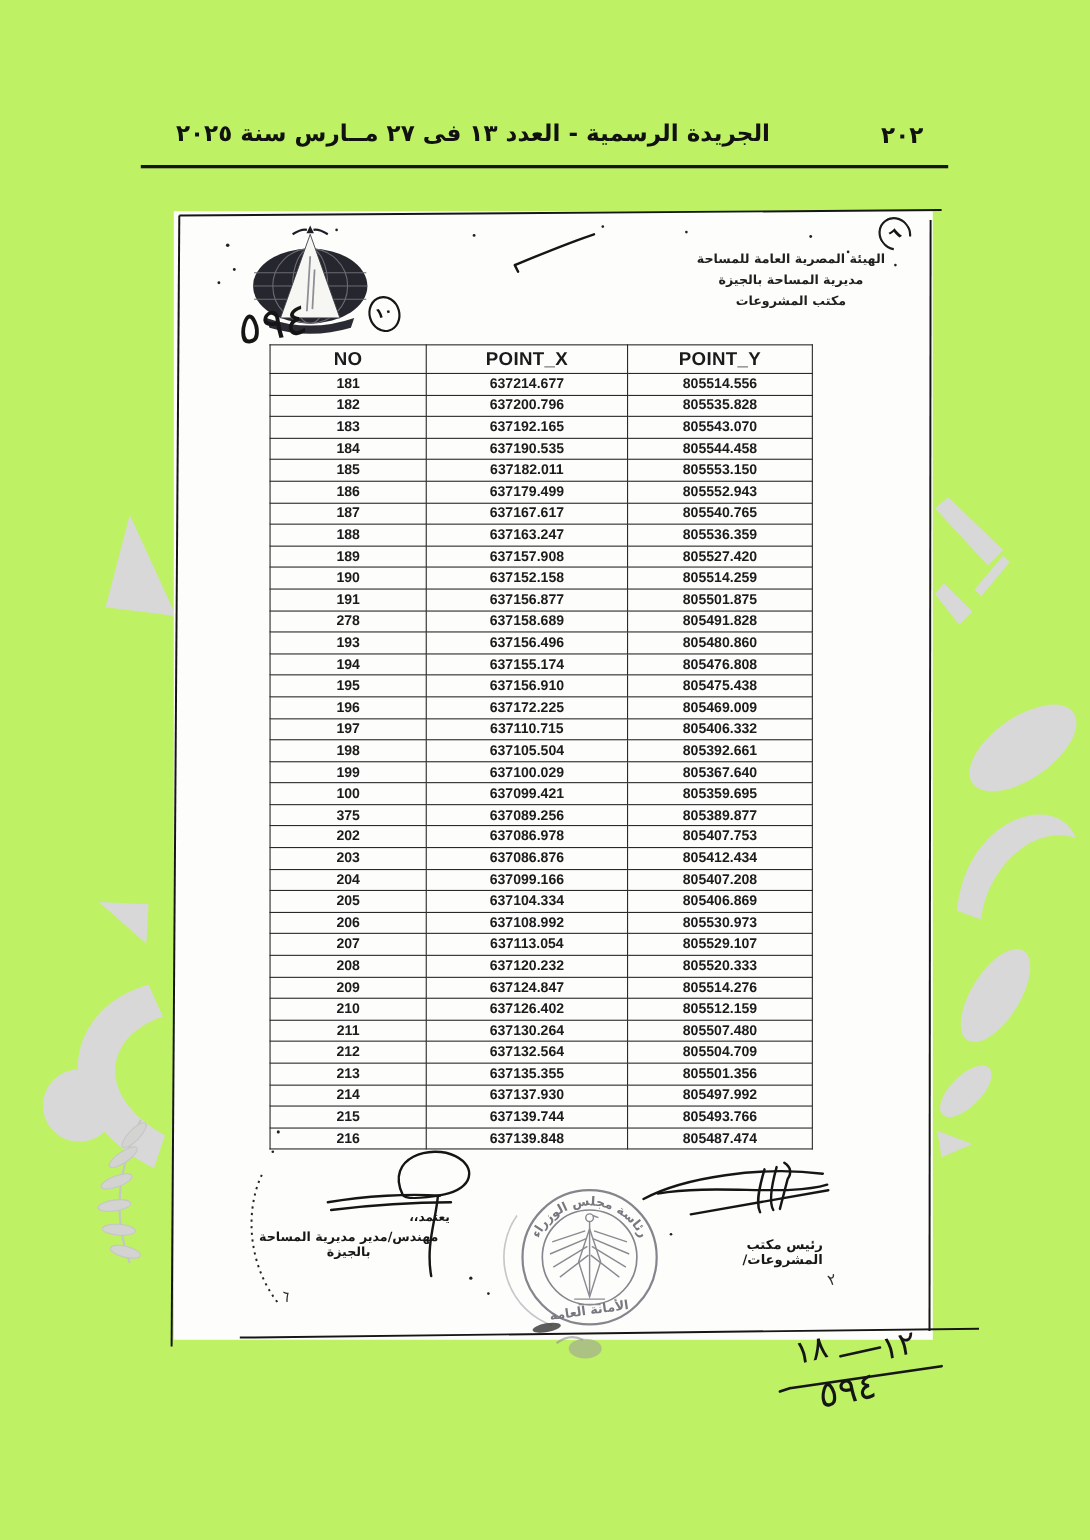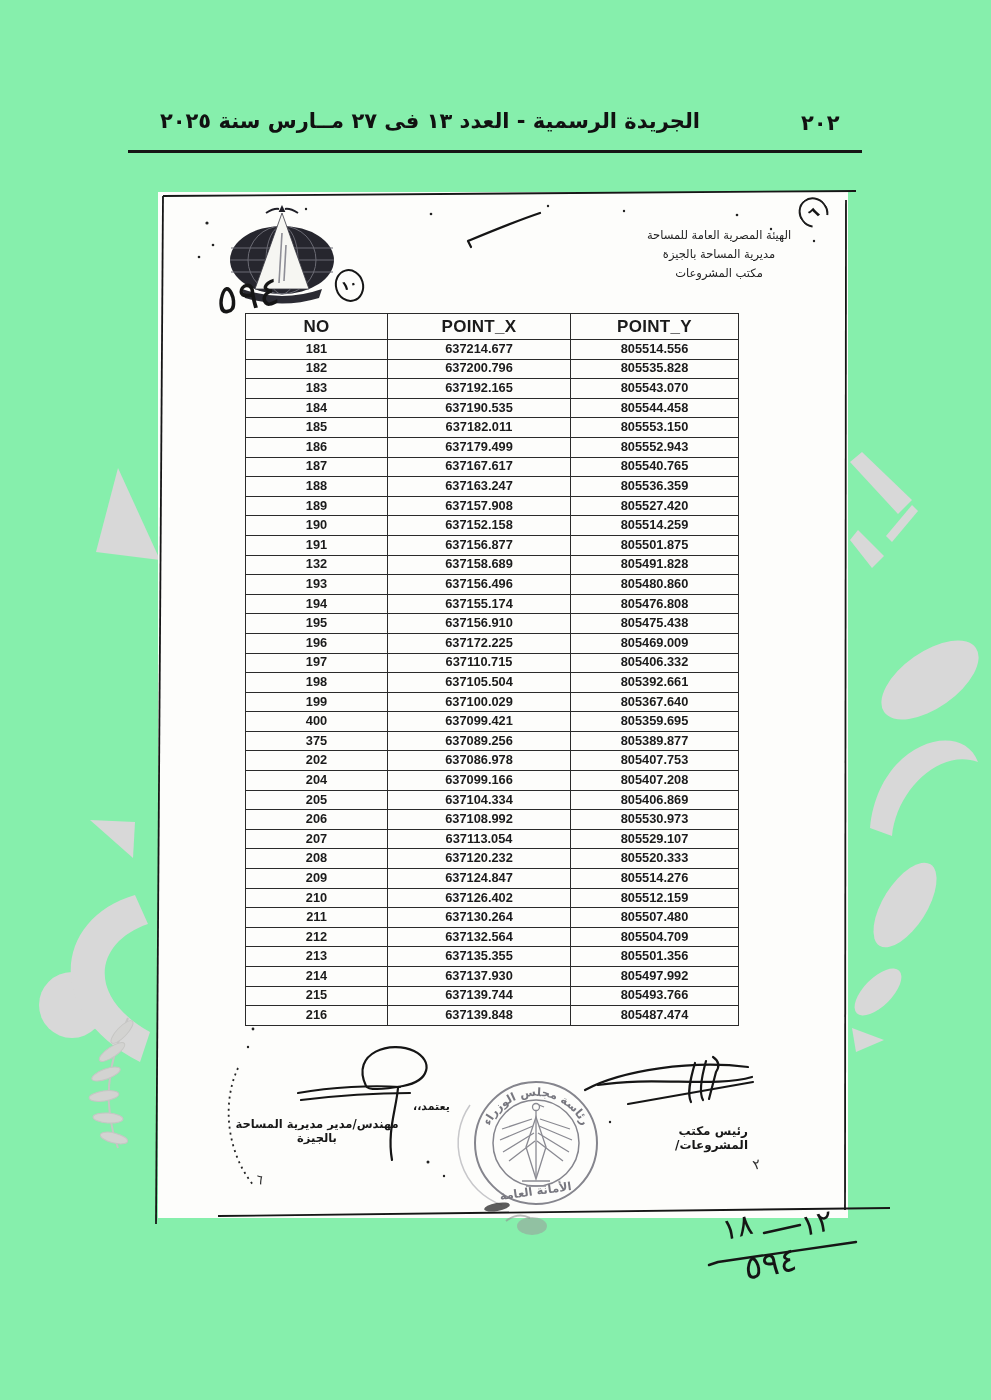--- a/index.html
+++ b/index.html
@@ -1,18 +1,18 @@
 <!DOCTYPE html>
 <html lang="ar"><head>
 <meta charset="utf-8">
 <style>
   html,body{margin:0;padding:0;background:#e9e9e7;}
   .page{
     position:relative;width:991px;height:1400px;margin:0 auto;
-    background:#86efac;overflow:hidden;
+    background:#bef264;overflow:hidden;
     font-family:"DejaVu Sans",sans-serif;color:#1a1a1a;
   }
   .abs{position:absolute;}
   svg{display:block;}
 
   
   .gazette-head{
     position:absolute;top:109px;right:291px;direction:rtl;
     font-size:21px;font-weight:bold;color:#111;letter-spacing:.5px;white-space:nowrap;
   }
@@ -20,21 +20,21 @@
     position:absolute;top:111px;left:801px;font-size:21px;font-weight:bold;color:#111;
   }
   .head-rule{position:absolute;top:150px;left:128px;width:734px;height:3px;background:#161616;}
 
   
   .sheet{position:absolute;left:158px;top:192px;width:690px;height:1026px;background:#fdfdfb;}
 
   
   .agency{
     position:absolute;top:226px;left:633px;width:172px;text-align:center;direction:rtl;
-    font-size:11.5px;font-weight:normal;line-height:19px;color:#1f1f1f;
+    font-size:11.5px;font-weight:bold;line-height:19px;color:#1f1f1f;
   }
   .corner-mark{
     position:absolute;top:197px;left:799px;width:25px;height:27px;
     border:2px solid #1c1c1c;border-radius:50%;border-bottom-color:transparent;
     transform:rotate(-38deg);display:flex;align-items:center;justify-content:center;
     font-size:15px;font-weight:bold;color:#141414;
   }
 
   
   .hand{color:#151515;white-space:nowrap;}
@@ -62,21 +62,21 @@
     font-family:"Liberation Sans",sans-serif;font-weight:bold;color:#1b1b1b;
   }
   .coord-table th,.coord-table td{
     border:1.6px solid #2a2a2a;text-align:center;padding:0;line-height:1;
   }
   .coord-table th{height:25px;font-size:17px;letter-spacing:.3px;}
   .coord-table td{height:18.6px;font-size:12.8px;}
 
   
   .right-signer{position:absolute;left:606px;top:1124px;width:142px;text-align:right;direction:rtl;font-size:12px;font-weight:bold;color:#171717;}
-  .approve-word{position:absolute;left:372px;top:1100px;direction:rtl;font-size:11px;font-weight:bold;color:#171717;margin-left:41px;}
+  .approve-word{position:absolute;left:372px;top:1100px;direction:rtl;font-size:11px;font-weight:bold;color:#171717;}
   .left-signer{position:absolute;left:226px;top:1117px;width:182px;text-align:center;direction:rtl;font-size:11.5px;font-weight:bold;color:#171717;}
 </style>
 </head>
 <body>
 
 <div class="page">
 
   <svg class="abs" style="left:0;top:0;" width="991" height="1400" viewBox="0 0 991 1400">
     <g fill="#d8d8d8" stroke="none">
       <polygon points="118,468 160,560 96,552"></polygon>
@@ -207,21 +207,21 @@
         <td>190</td>
         <td>637152.158</td>
         <td>805514.259</td>
       </tr>
         <tr>
         <td>191</td>
         <td>637156.877</td>
         <td>805501.875</td>
       </tr>
         <tr>
-        <td>132</td>
+        <td>278</td>
         <td>637158.689</td>
         <td>805491.828</td>
       </tr>
         <tr>
         <td>193</td>
         <td>637156.496</td>
         <td>805480.860</td>
       </tr>
         <tr>
         <td>194</td>
@@ -247,33 +247,38 @@
         <td>198</td>
         <td>637105.504</td>
         <td>805392.661</td>
       </tr>
         <tr>
         <td>199</td>
         <td>637100.029</td>
         <td>805367.640</td>
       </tr>
         <tr>
-        <td>400</td>
+        <td>100</td>
         <td>637099.421</td>
         <td>805359.695</td>
       </tr>
         <tr>
         <td>375</td>
         <td>637089.256</td>
         <td>805389.877</td>
       </tr>
         <tr>
         <td>202</td>
         <td>637086.978</td>
         <td>805407.753</td>
+      </tr>
+        <tr>
+        <td>203</td>
+        <td>637086.876</td>
+        <td>805412.434</td>
       </tr>
         <tr>
         <td>204</td>
         <td>637099.166</td>
         <td>805407.208</td>
       </tr>
         <tr>
         <td>205</td>
         <td>637104.334</td>
         <td>805406.869</td>

